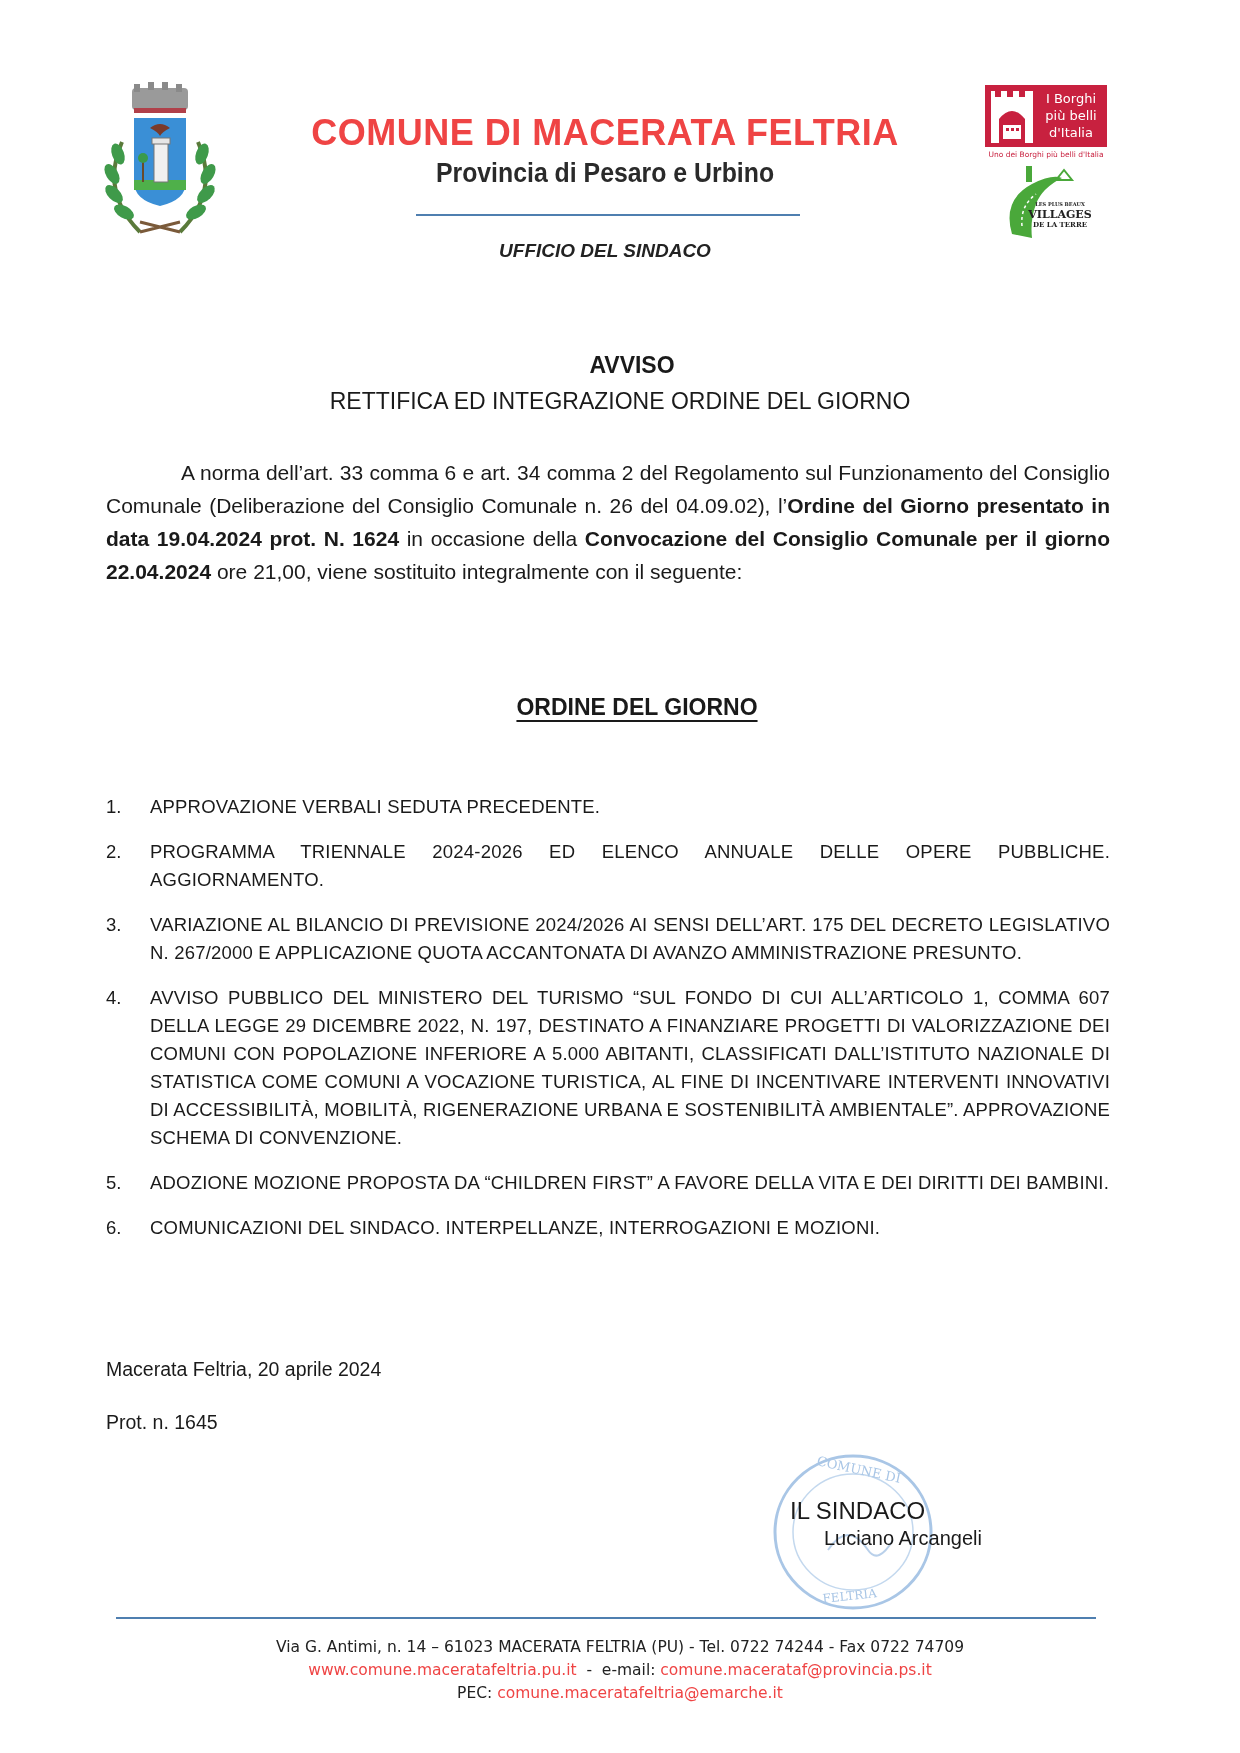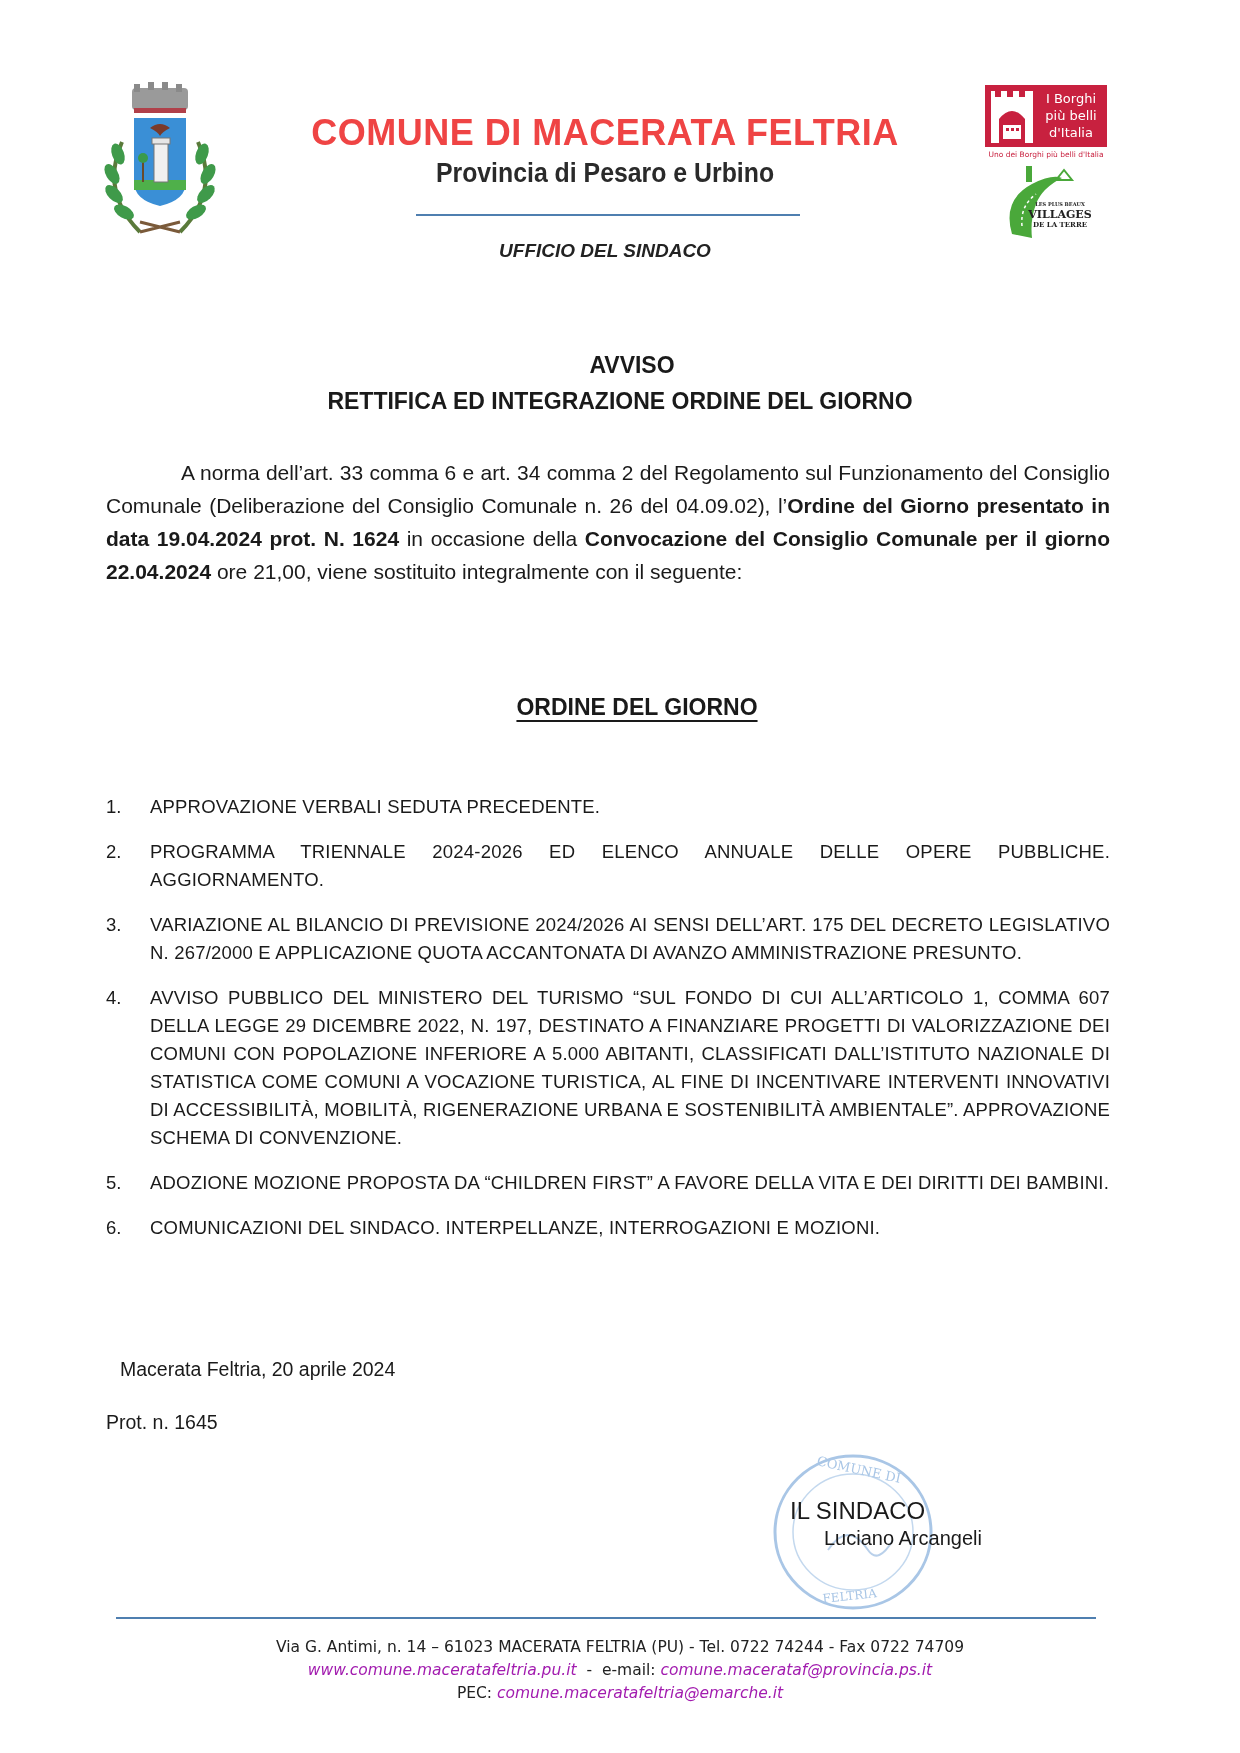--- a/index.html
+++ b/index.html
@@ -18,47 +18,47 @@
   .h-rule { left: 416px; top: 214px; width: 384px; height: 2px; background: #4f7fb0; }
   .h-office { left: 240px; width: 730px; top: 240px; text-align: center;
               font-style: italic; font-weight: 700; font-size: 19px; color: #222; }
 
   .logo-borghi { left: 985px; top: 85px; width: 124px; height: 76px; }
   .logo-villages { left: 1002px; top: 160px; width: 90px; height: 80px; }
 
   
   .doc { font-family: "Liberation Sans", sans-serif; font-size: 21px; color: #1a1a1a; }
   .title1 { left: 0; width: 1240px; top: 352px; text-align: center; font-weight: 700; font-size: 23px; padding-left: 12px; }
-  .title2 { left: 0; width: 1240px; top: 388px; text-align: center; font-weight: 700; font-size: 23px; }
+  .title2 { left: 0; width: 1240px; top: 388px; text-align: center; font-weight: 400; font-size: 23px; }
 
   .para { left: 106px; width: 1004px; top: 456px; font-size: 21px; line-height: 33px;
           text-align: justify; text-indent: 75px; }
   .para b { font-weight: 700; }
 
   .odg { left: 17px; width: 1240px; top: 694px; text-align: center; font-weight: 700; font-size: 23px; }
   .odg span { text-decoration: underline; text-underline-offset: 5px; }
 
   .list { left: 106px; width: 1004px; top: 793px; margin: 0; padding: 0; list-style: none; }
   .list li { display: flex; font-size: 18.5px; line-height: 28px; margin-bottom: 17px; }
   .list .num { width: 44px; flex: 0 0 44px; }
   .list .txt { flex: 1; text-align: justify; letter-spacing: 0.2px; }
 
-  .date { left: 106px; top: 1358px; font-size: 19.5px; margin-left: 14px; }
+  .date { left: 106px; top: 1358px; font-size: 19.5px; }
   .prot { left: 106px; top: 1411px; font-size: 19.5px; }
 
   .stamp { left: 768px; top: 1450px; width: 170px; height: 165px; }
   .sig-title { left: 790px; top: 1497px; width: 200px; font-size: 24px; }
   .sig-name { left: 783px; top: 1527px; width: 220px; font-size: 20px; margin-left: 41px; }
 
   .f-rule { left: 116px; top: 1617px; width: 980px; height: 2px; background: #4f7fb0; }
   .f-line { left: 0; width: 1240px; text-align: center; font-family: "DejaVu Sans", sans-serif; font-size: 15.5px; color: #222; }
   .f1 { top: 1638px; }
   .f2 { top: 1661px; }
   .f3 { top: 1684px; }
-  .link { color: #a21caf; font-style: italic; }
+  .link { color: #ef4444; }
 </style>
 </head>
 <body>
 
 <div class="abs crest">
   <svg width="120" height="160" viewBox="0 0 120 160">
 
     <rect x="32" y="6" width="56" height="22" rx="4" fill="#9a9a9a"></rect>
     <rect x="34" y="2" width="6" height="8" fill="#8a8a8a"></rect>
       <rect x="48" y="0" width="6" height="8" fill="#8a8a8a"></rect>

